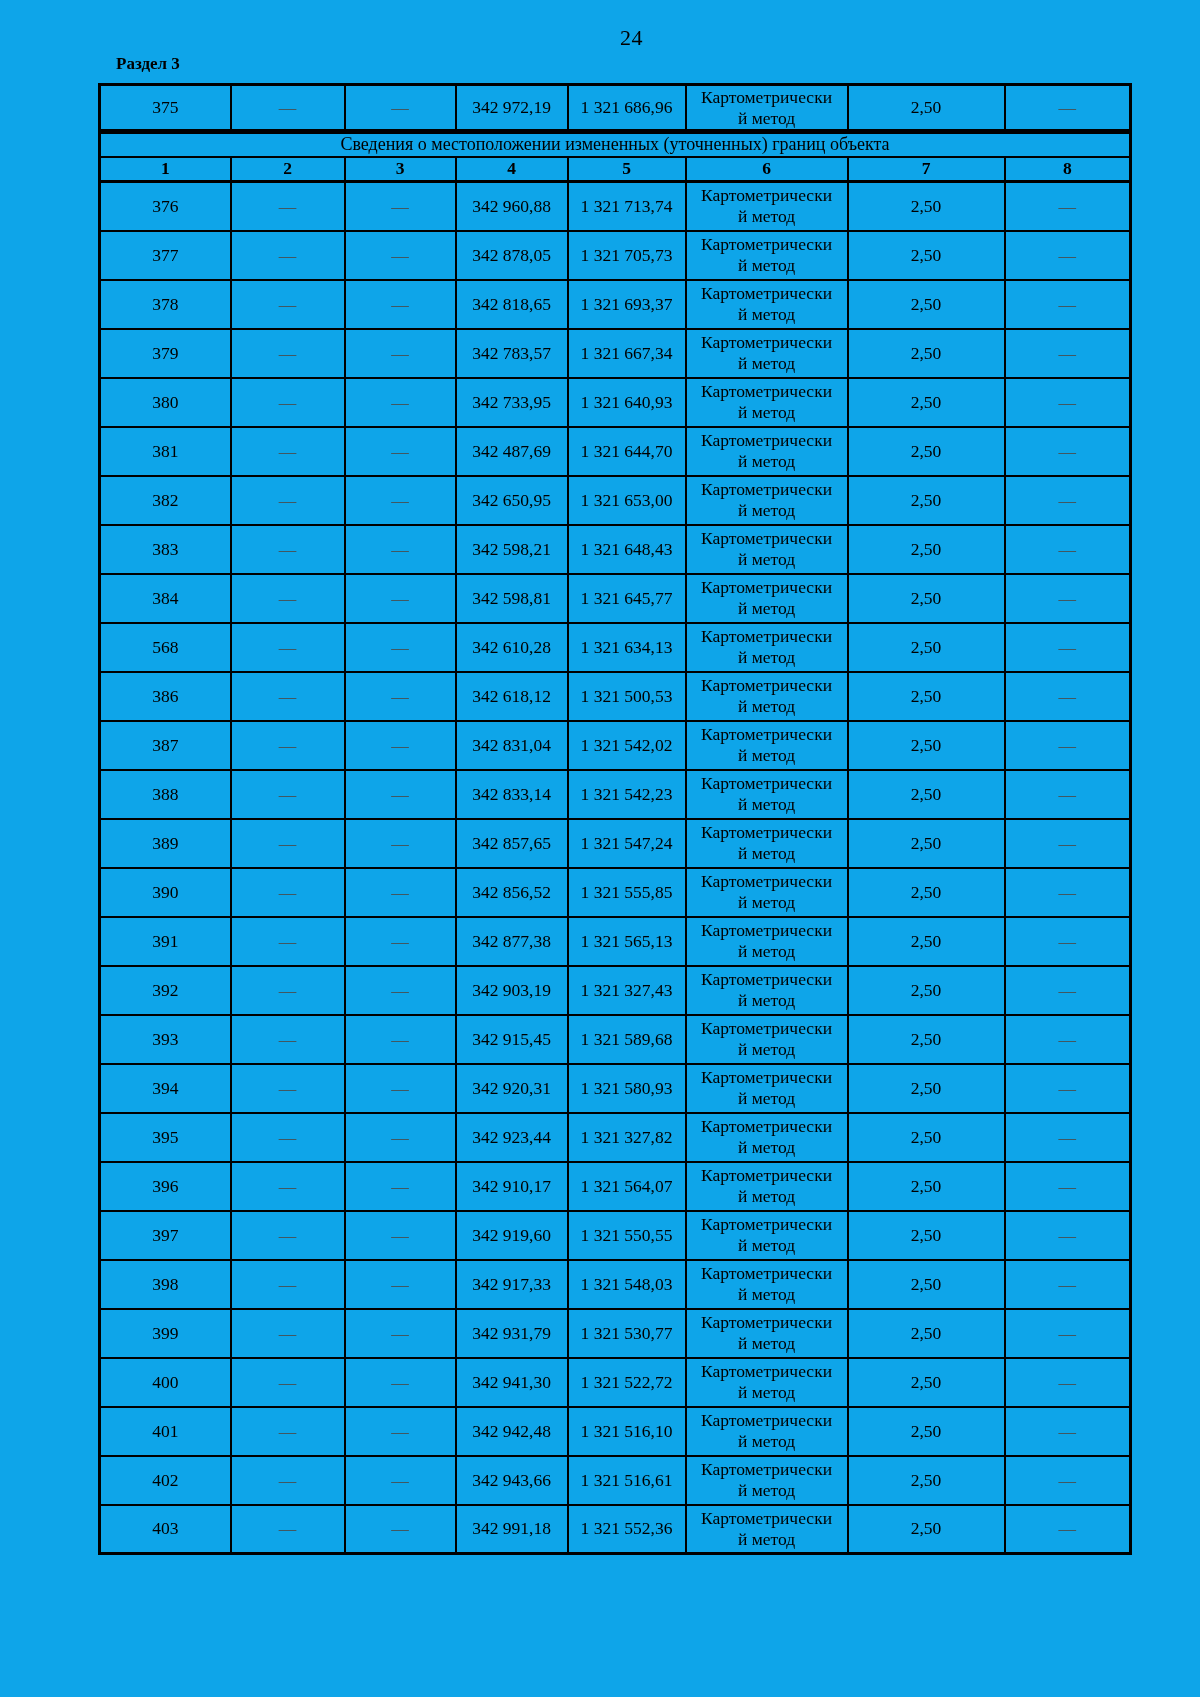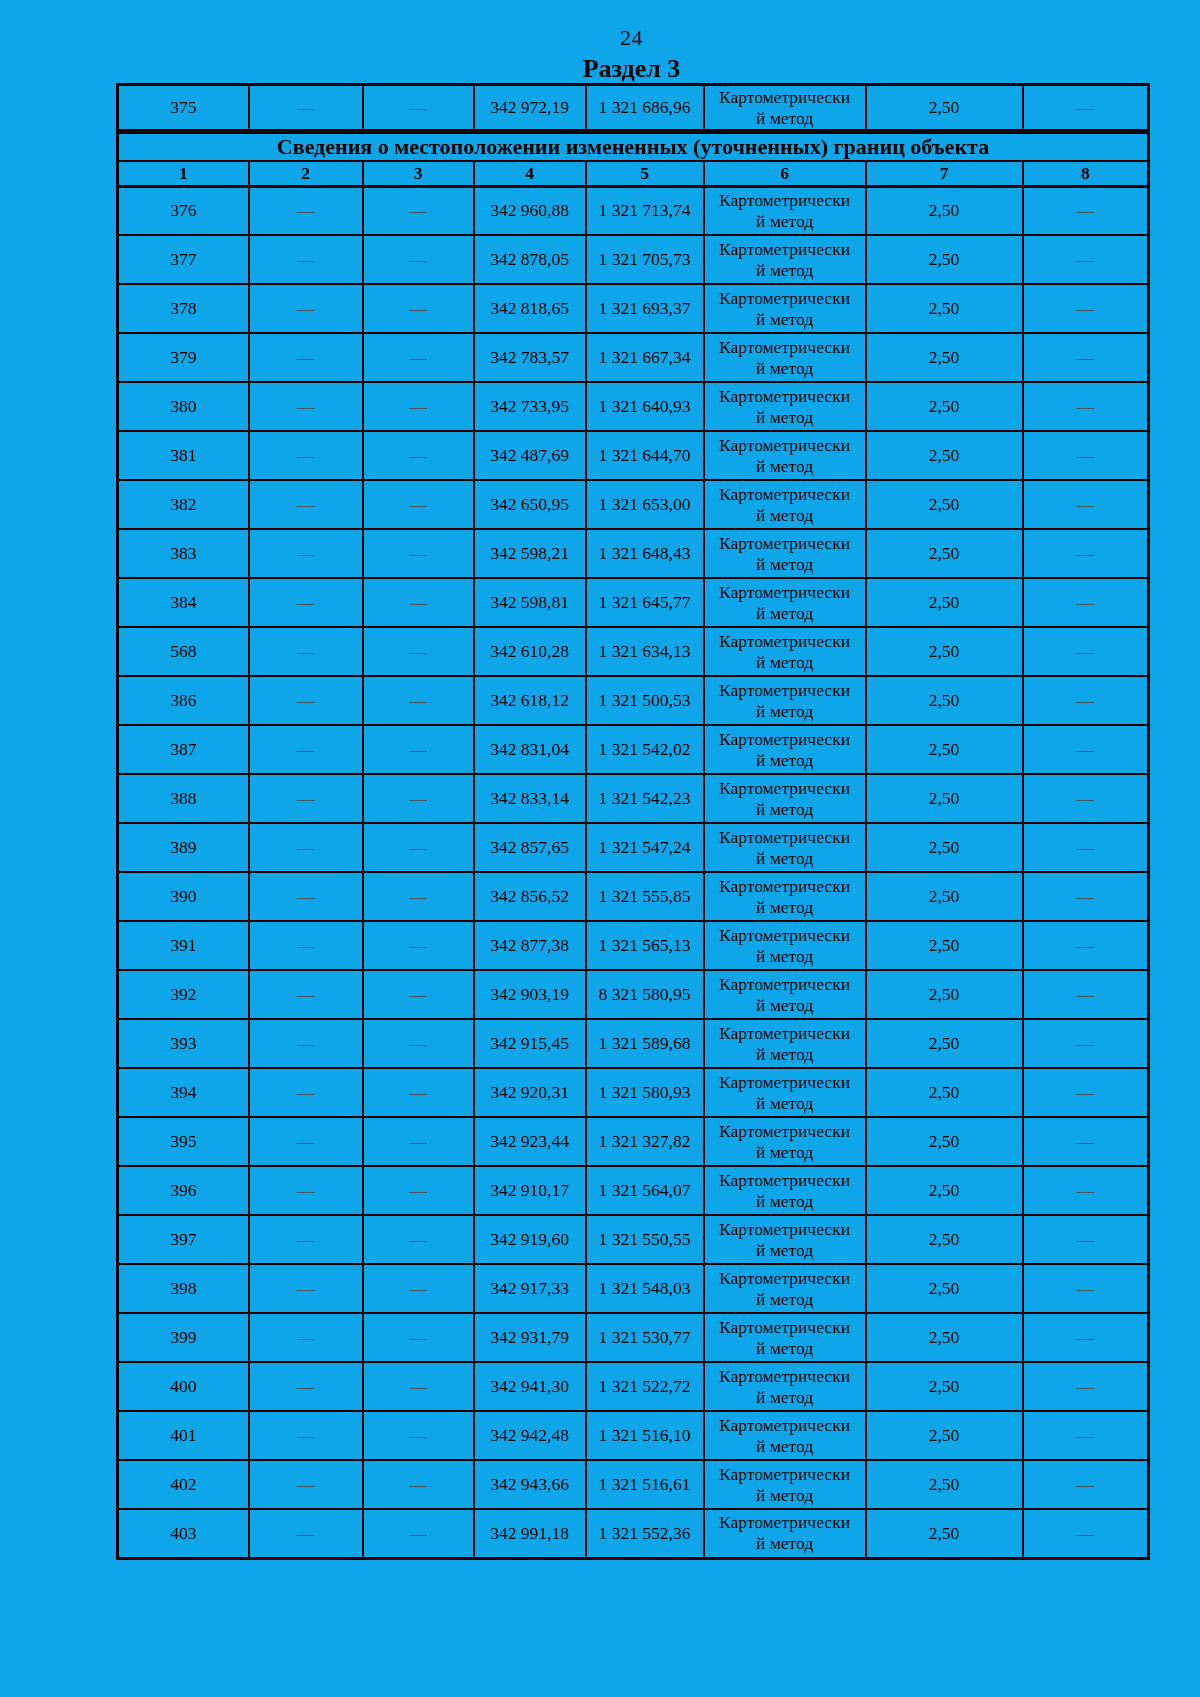--- a/index.html
+++ b/index.html
@@ -18,27 +18,26 @@
   .page-number {
     position: absolute;
     top: 25px; left: 116px; width: 1031px;
     text-align: center;
     font-size: 22px;
     letter-spacing: 0.5px;
   }
   .section-title {
     position: absolute;
     top: 54px; left: 116px; width: 1031px;
-    text-align: center;
-    font-size: 26px;
+    font-size: 17px;
     font-weight: bold;
   }
   table.coords {
     position: absolute;
-    top: 83px; left: 116px;
+    top: 83px; left: 98px;
     width: 1031px;
     border-collapse: collapse;
     table-layout: fixed;
   }
   table.coords td {
     border: 2px solid #000;
     text-align: center;
     vertical-align: middle;
     font-size: 17.5px;
     padding: 0 2px;
@@ -48,22 +47,22 @@
   table.coords { border: 3px solid #000; }
   table.coords tr td:first-child { border-left: 3px solid #000; }
   table.coords tr td:last-child  { border-right: 3px solid #000; }
   tr.continuation-row td {
     height: 47px;
     border-top: 3px solid #000;
     border-bottom: 5px solid #000;
   }
   tr.section-header-row td {
     height: 25px;
-    font-weight: bold;
-    font-size: 22px;
+    font-weight: normal;
+    font-size: 18px;
     border-bottom: 2px solid #000;
   }
   tr.column-numbers-row td {
     height: 25px;
     font-weight: bold;
     border-bottom: 3px solid #000;
   }
   tr.data-row td { height: 49px; }
   tr.data-row:last-child td { border-bottom: 3px solid #000; }
   .method-cell { line-height: 21px; font-size: 17px; }
@@ -325,21 +324,21 @@
         <span class="method-line">й метод</span>
       </td>
       <td><span class="num">2,50</span></td>
       <td><span class="dash">—</span></td>
     </tr>
         <tr class="data-row">
       <td><span class="num">392</span></td>
       <td><span class="dash">—</span></td>
       <td><span class="dash">—</span></td>
       <td><span class="num">342 903,19</span></td>
-      <td><span class="num">8 321 580,95</span></td>
+      <td><span class="num">1 321 327,43</span></td>
       <td class="method-cell">
         <span class="method-line">Картометрически</span>
         <span class="method-line">й метод</span>
       </td>
       <td><span class="num">2,50</span></td>
       <td><span class="dash">—</span></td>
     </tr>
         <tr class="data-row">
       <td><span class="num">393</span></td>
       <td><span class="dash">—</span></td>

